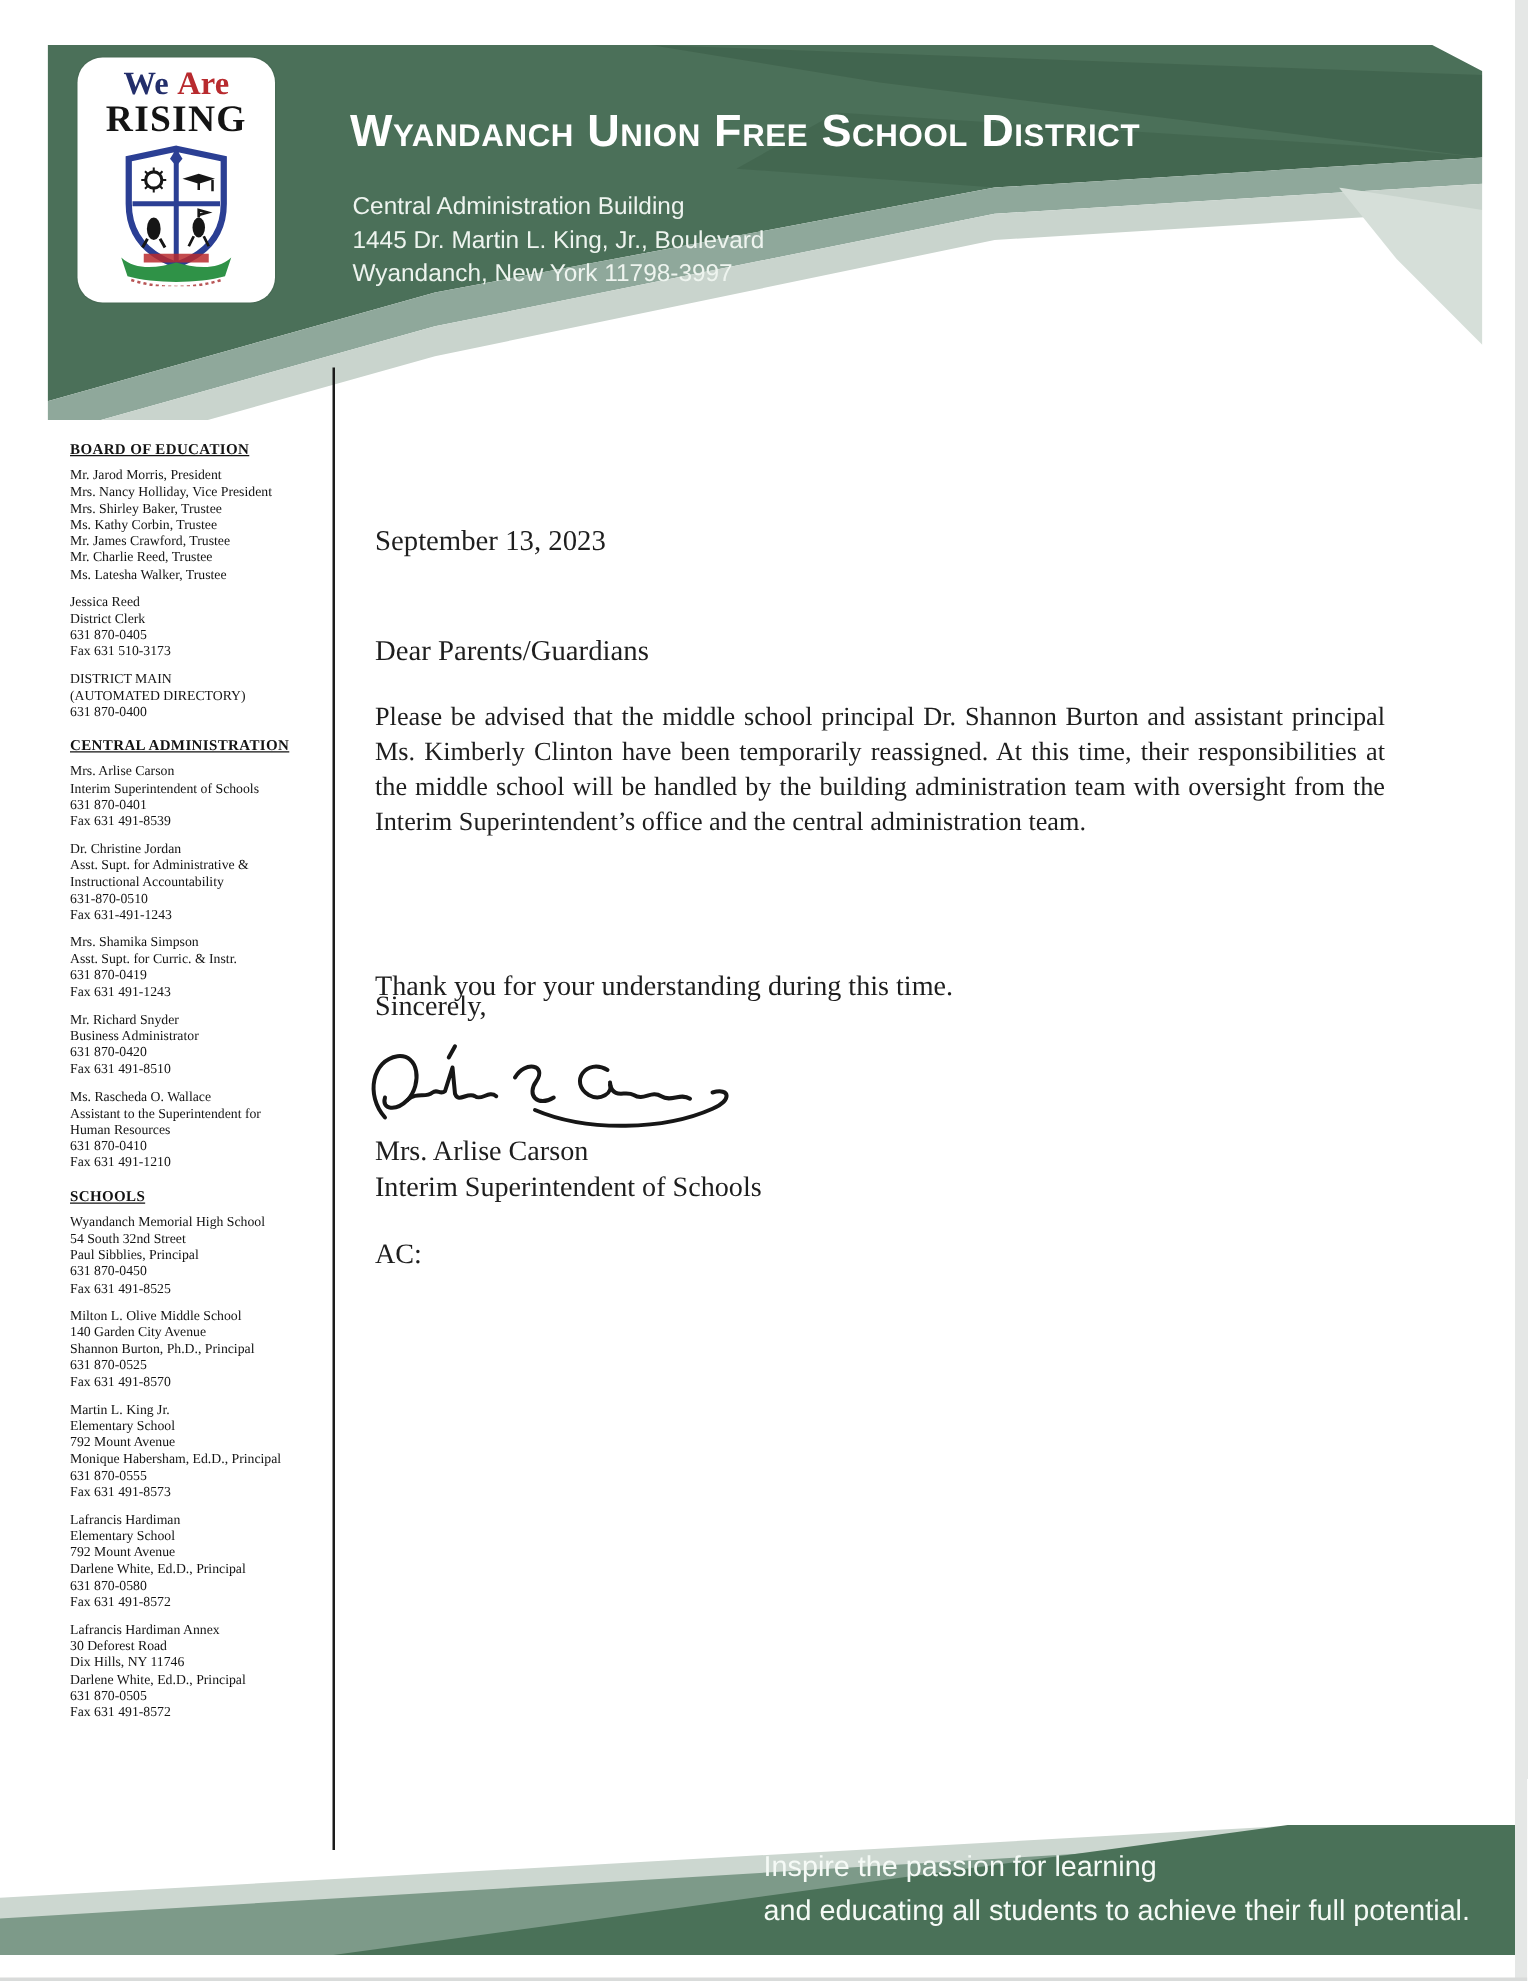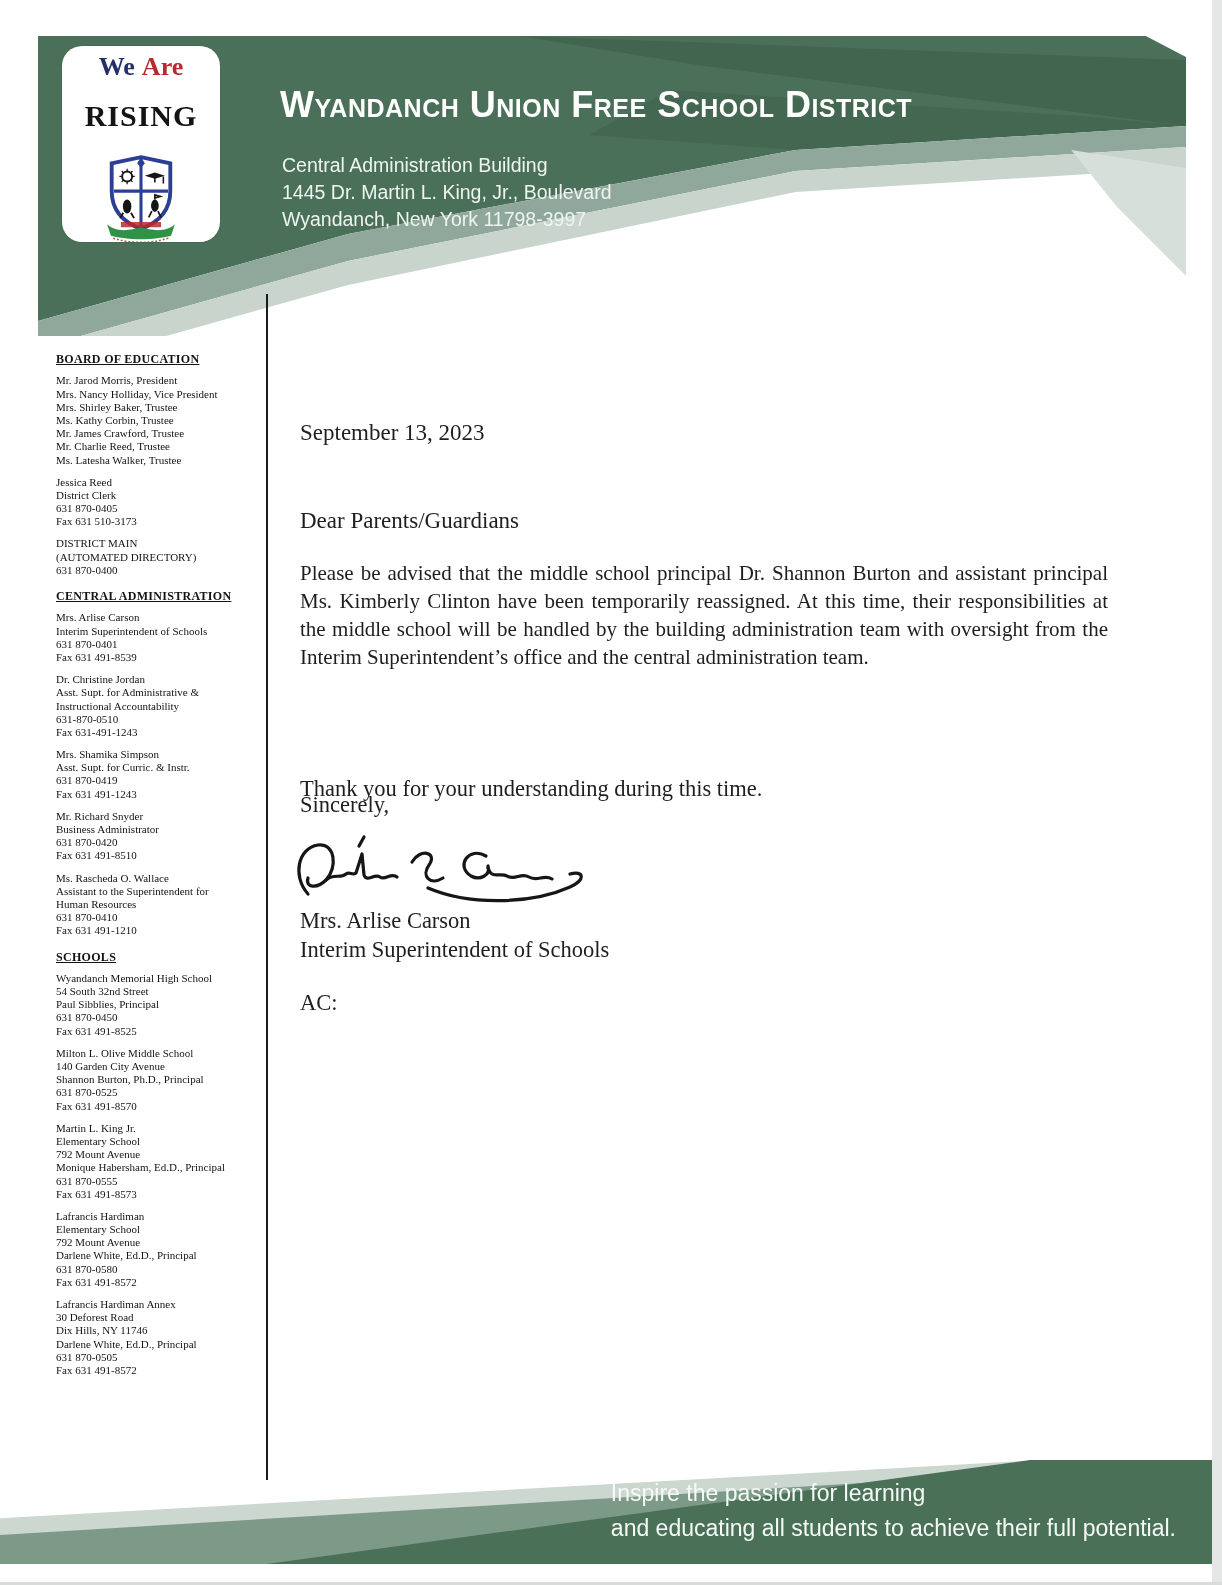--- a/index.html
+++ b/index.html
@@ -18,21 +18,21 @@
 
   .district-title{position:absolute;left:242px;top:48px;width:900px;
         font-family:"Liberation Sans",sans-serif;font-variant:small-caps;font-weight:700;
         font-size:36px;letter-spacing:.5px;color:#ffffff;white-space:nowrap;}
   .address{position:absolute;left:244px;top:116px;font-family:"Liberation Sans",sans-serif;
         font-size:19.5px;line-height:1.38;color:#eef4ef;}
 
   
   .logo{position:absolute;left:62px;top:46px;width:158px;height:196px;background:#ffffff;
         border-radius:20px;box-shadow:0 0 0 1px rgba(0,0,0,.05);
-        display:flex;flex-direction:column;align-items:center;padding-top:8px;box-sizing:border-box;gap:20px;}
+        display:flex;flex-direction:column;align-items:center;padding-top:8px;box-sizing:border-box;}
   .logo-line1{font-weight:700;font-size:26px;line-height:1;}
   .logo-we{color:#232e6b;margin-right:7px;}
   .logo-are{color:#b82a2e;}
   .logo-rising{font-weight:700;font-size:30px;letter-spacing:1px;color:#141414;line-height:1;margin-top:1px;}
 
   
   .sidebar{position:absolute;left:56px;top:352px;width:195px;font-size:11px;line-height:1.2;color:#131313;}
   .sb-heading{font-weight:700;text-decoration:underline;font-size:12px;letter-spacing:.3px;margin:12px 0 8px;}
   .sb-section:first-child .sb-heading{margin-top:0;}
   .sb-entry{margin-bottom:9px;}

